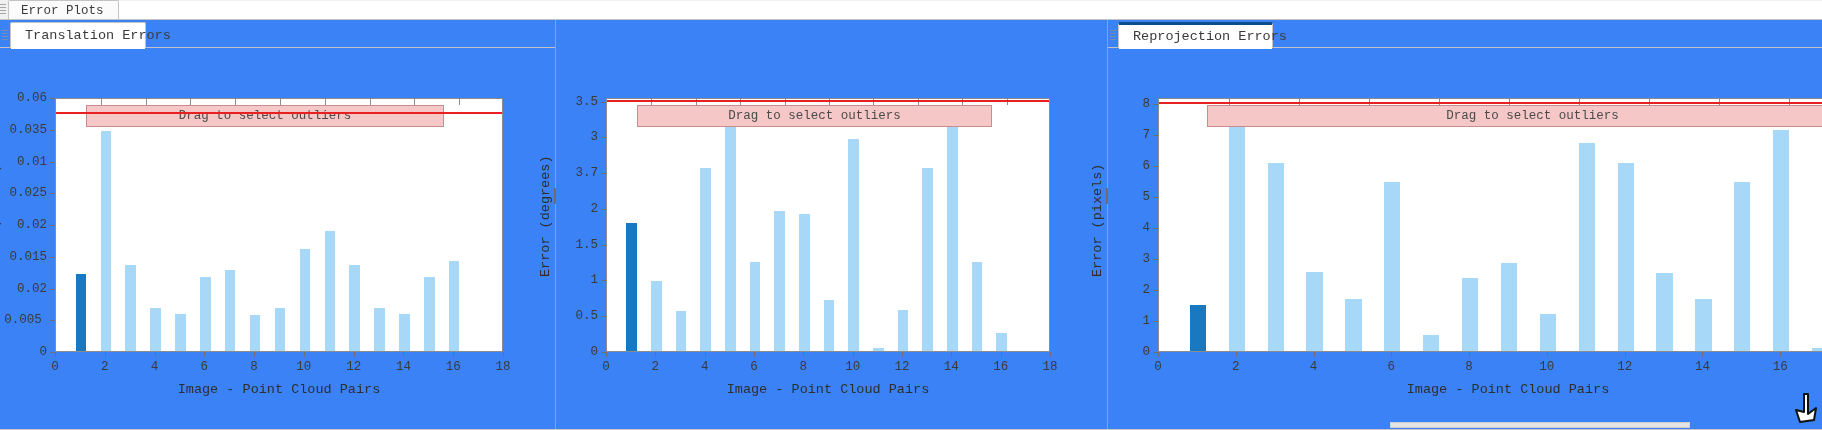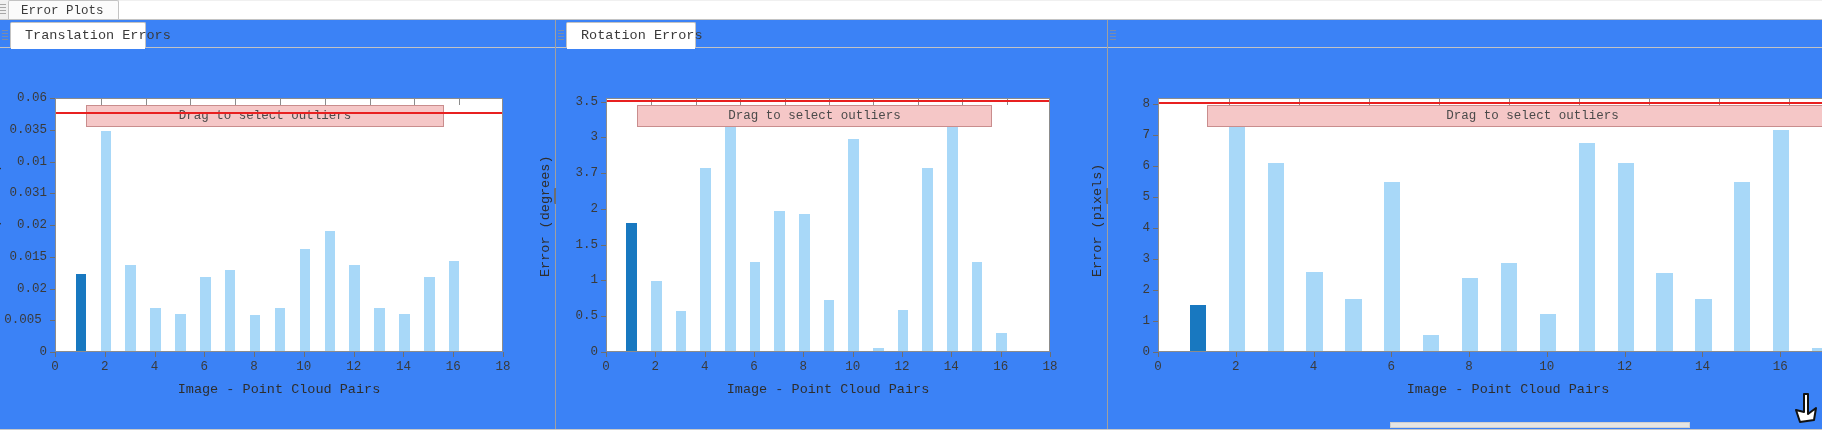--- a/index.html
+++ b/index.html
@@ -181,21 +181,21 @@
           <div class="ylab" style="left: -1px; width: 48px; top: 304px;">0</div>
           <div class="ytick" style="left: 50px; top: 272.25px; width: 5px; position: absolute;"></div>
           <div class="ylab" style="left: -1px; width: 48px; top: 272.25px; text-align: center;">0.005</div>
           <div class="ytick" style="left: 50px; top: 240.5px; width: 5px; position: absolute;"></div>
           <div class="ylab" style="left: -1px; width: 48px; top: 240.5px;">0.02</div>
           <div class="ytick" style="left: 50px; top: 208.75px; width: 5px; position: absolute;"></div>
           <div class="ylab" style="left: -1px; width: 48px; top: 208.75px;">0.015</div>
           <div class="ytick" style="left: 50px; top: 177px; width: 5px; position: absolute;"></div>
           <div class="ylab" style="left: -1px; width: 48px; top: 177px;">0.02</div>
           <div class="ytick" style="left: 50px; top: 145.25px; width: 5px; position: absolute;"></div>
-          <div class="ylab" style="left: -1px; width: 48px; top: 145.25px;">0.031</div>
+          <div class="ylab" style="left: -1px; width: 48px; top: 145.25px;">0.025</div>
           <div class="ytick" style="left: 50px; top: 113.5px; width: 5px; position: absolute;"></div>
           <div class="ylab" style="left: -1px; width: 48px; top: 113.5px;">0.01</div>
           <div class="ytick" style="left: 50px; top: 81.75px; width: 5px; position: absolute;"></div>
           <div class="ylab" style="left: -1px; width: 48px; top: 81.75px;">0.035</div>
           <div class="ytick" style="left: 50px; top: 50px; width: 5px; position: absolute;"></div>
           <div class="ylab" style="left: -1px; width: 48px; top: 50px;">0.06</div>
           <div class="xtick" style="position: absolute; left: 55px; top: 304px;"></div>
           <div class="xlab" style="left: 55px; top: 312px;">0</div>
           <div class="xtick" style="position: absolute; left: 104.778px; top: 304px;"></div>
           <div class="xlab" style="left: 104.778px; top: 312px;">2</div>
@@ -216,28 +216,20 @@
           <div class="xtick" style="position: absolute; left: 503px; top: 304px;"></div>
           <div class="xlab" style="left: 503px; top: 312px;">18</div>
           <div class="xtitle" style="left: 55px; width: 448px; top: 334px;">Image - Point Cloud Pairs</div>
           <div class="ytitle" style="left: -13px; top: 229px;">Error (meters)</div>
         </div>
         <div class="panel-divider">
           <div class="divider-dot"></div>
         </div>
       </div>
       <div class="panel p2">
-        <div class="inner-tabbar">
-          <div class="base"></div>
-          <div class="grip" style="left:2px;top:10px;"></div>
-          <div class="inner-tab" style="left:10px;width:130px;">
-            <span>Rotation Errors</span>
-            <div class="sheen"></div>
-          </div>
-        </div>
         <div class="chart-wrap">
           <div class="plotbox" style="left: 50px; top: 50px; width: 444px; height: 254px;">
             <div class="inner-plot">
               <div class="bars">
                 <div class="bar sel" style="left: 19.4867px; width: 10.36px; height: 128.073px;"></div>
                 <div class="bar" style="left: 44.1533px; width: 10.36px; height: 70.1183px;"></div>
                 <div class="bar" style="left: 68.82px; width: 10.36px; height: 40.0676px;"></div>
                 <div class="bar" style="left: 93.4867px; width: 10.36px; height: 183.166px;"></div>
                 <div class="bar" style="left: 118.153px; width: 10.36px; height: 231.104px;"></div>
                 <div class="bar" style="left: 142.82px; width: 10.36px; height: 89.4366px;"></div>
@@ -307,20 +299,24 @@
           <div class="ytitle" style="left: -18px; top: 229px;">Error (degrees)</div>
         </div>
         <div class="panel-divider">
           <div class="divider-dot"></div>
         </div>
       </div>
       <div class="panel p3">
         <div class="inner-tabbar">
           <div class="base"></div>
           <div class="grip" style="left:2px;top:10px;"></div>
+          <div class="inner-tab active" style="left:10px;width:155px;">
+            <span>Reprojection Errors</span>
+            <div class="sheen"></div>
+          </div>
         </div>
         <div class="chart-wrap">
           <div class="plotbox" style="left: 50px; top: 50px; width: 700px; height: 254px;">
             <div class="inner-plot">
               <div class="bars">
                 <div class="bar sel" style="left: 30.7222px; width: 16.3333px; height: 46.1537px;"></div>
                 <div class="bar" style="left: 69.6111px; width: 16.3333px; height: 228.29px;"></div>
                 <div class="bar" style="left: 108.5px; width: 16.3333px; height: 188.332px;"></div>
                 <div class="bar" style="left: 147.389px; width: 16.3333px; height: 79.2976px;"></div>
                 <div class="bar" style="left: 186.278px; width: 16.3333px; height: 52.3488px;"></div>

